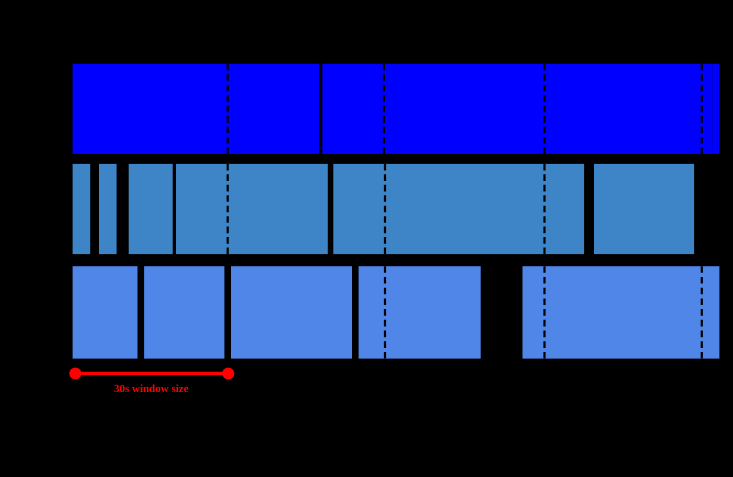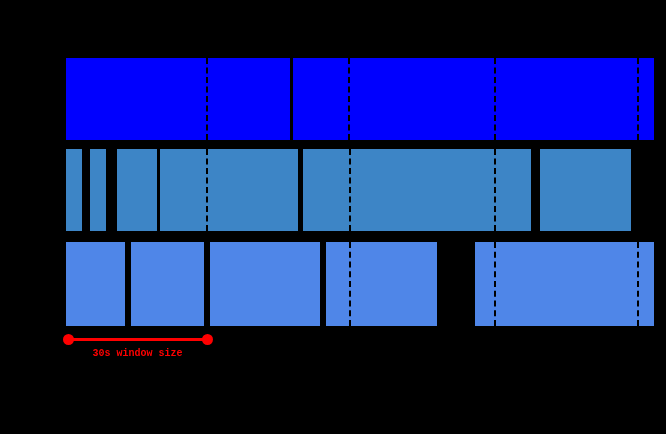--- a/index.html
+++ b/index.html
@@ -52,21 +52,21 @@
     height: 11px;
     border-radius: 50%;
     background: #FF0000;
     top: 2px;
   }
   .ann-label {
     position: absolute;
     color: #FF0000;
     font-size: 10px;
     font-weight: bold;
-    font-family: Liberation Mono, monospace;
+    font-family: Liberation Serif, serif;
     white-space: nowrap;
     text-align: center;
     top: 16px;
   }
 </style>
 </head>
 <body>
 
 <div id="canvas">
 

